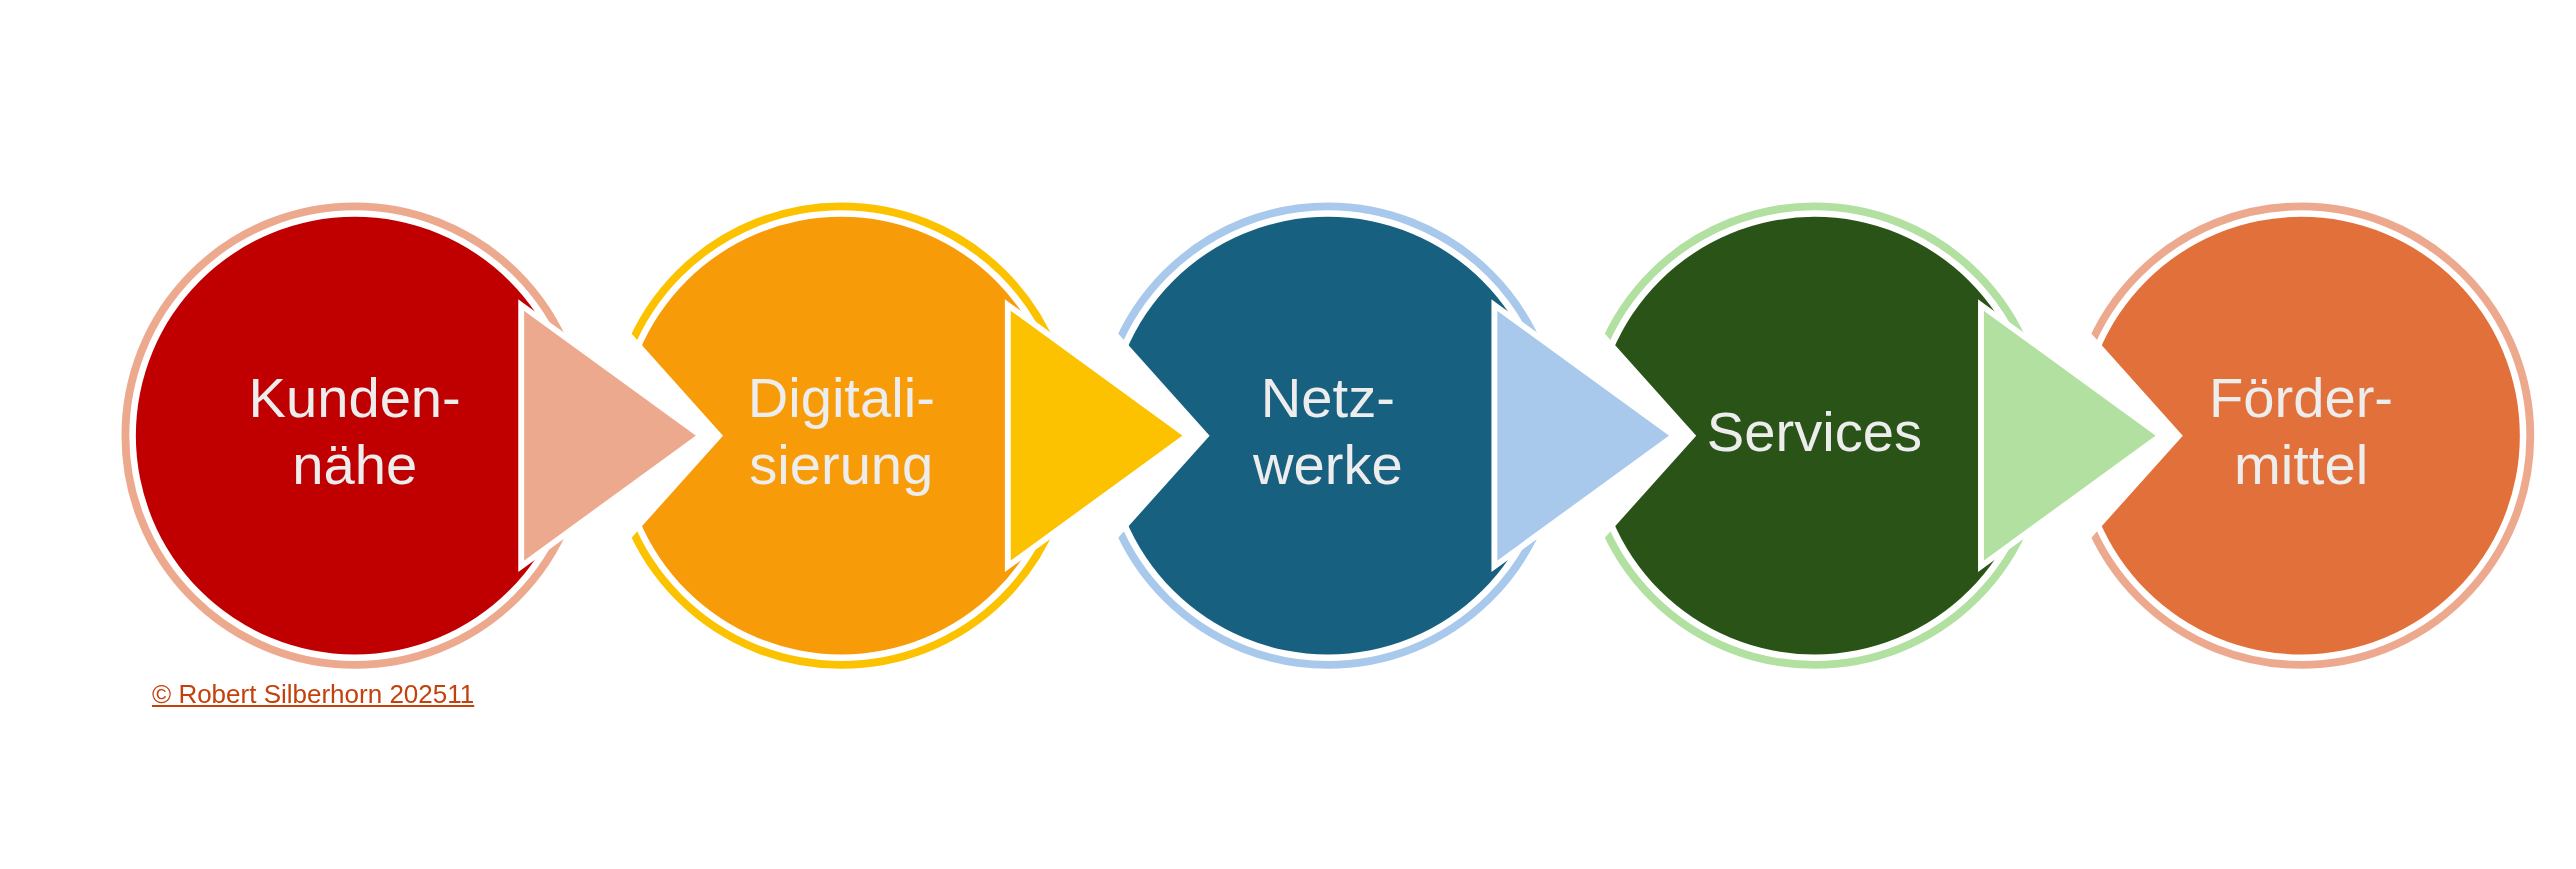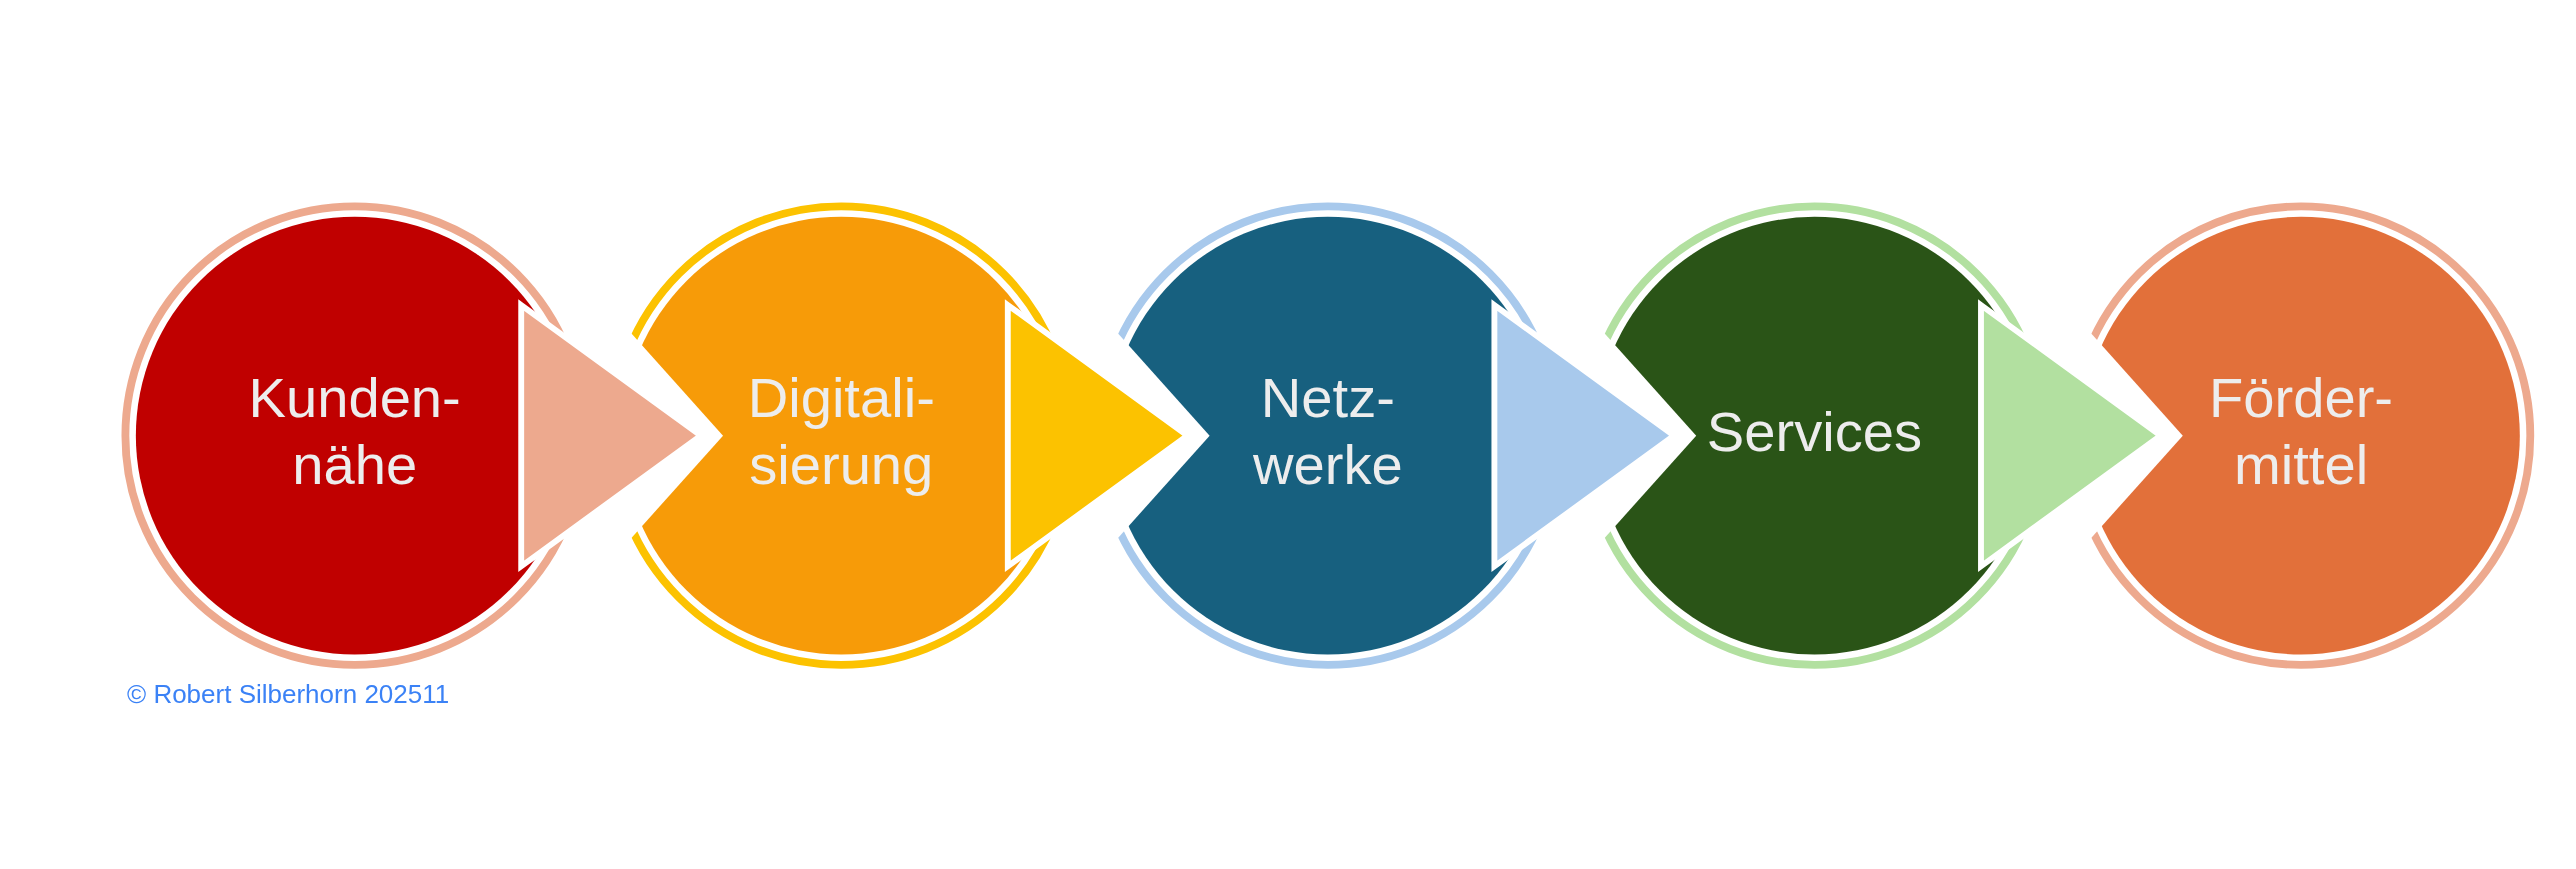--- a/index.html
+++ b/index.html
@@ -30,28 +30,29 @@
     font-family: "Liberation Sans", sans-serif;
     font-size: 86px;
     font-weight: 400;
     fill: #EDEDED;
     text-anchor: middle;
     dominant-baseline: middle;
     letter-spacing: 0px;
   }
   .credit-text {
     position: absolute;
-    left: 127px;
+    left: 152px;
     top: 679px;
     font-family: "Liberation Sans", sans-serif;
     font-size: 26px;
     font-weight: 400;
-    color: #3b82f6;
+    color: #c2410c;
     white-space: nowrap;
     letter-spacing: 0px;
+    text-decoration: underline;
   }
 </style>
 </head>
 <body>
 
 <div id="stage">
 
   <svg id="diagram-svg" viewBox="0 0 3944 1332">
     <defs>
 

